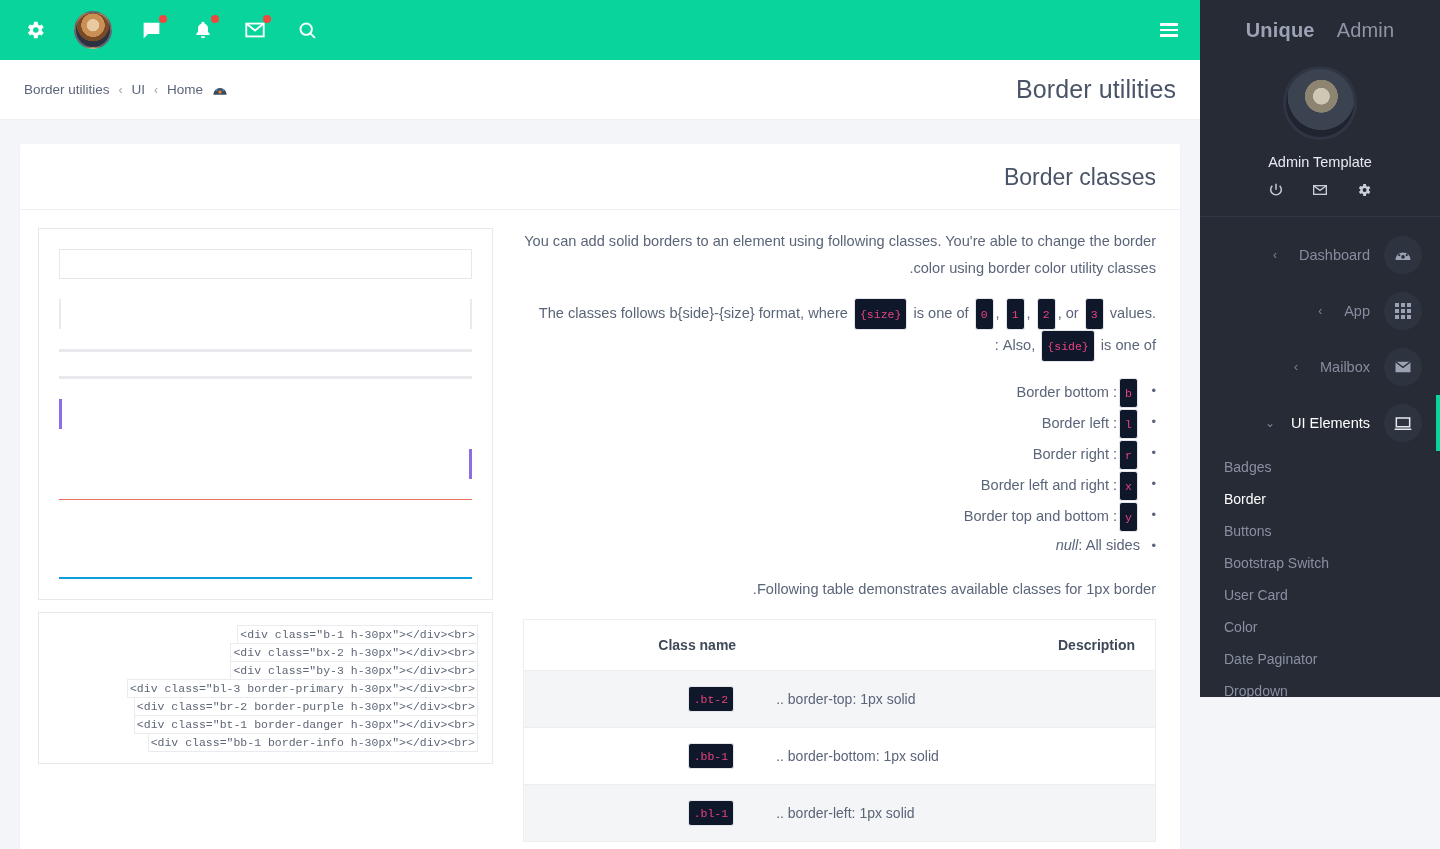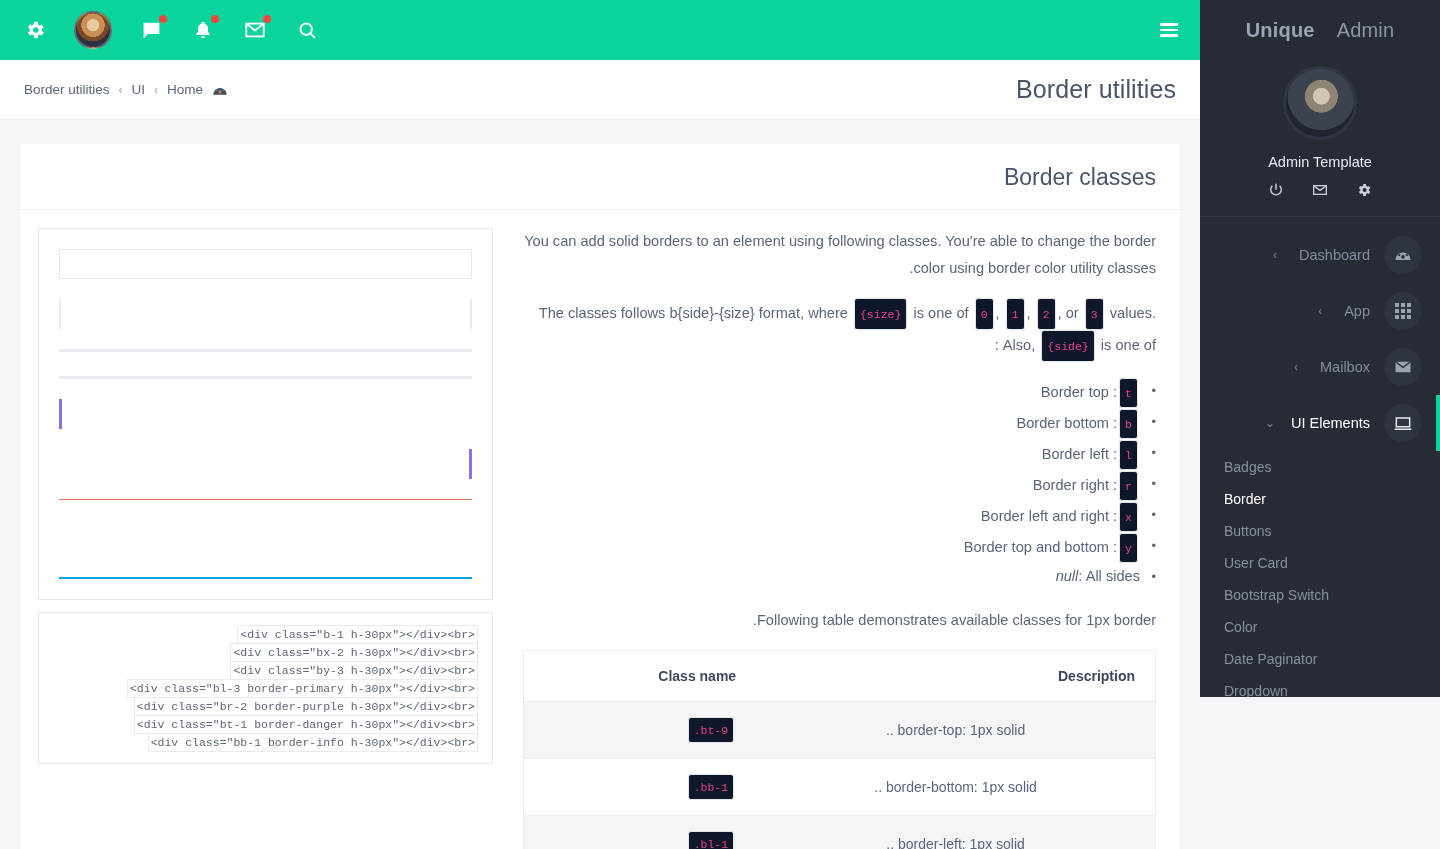--- a/index.html
+++ b/index.html
@@ -146,21 +146,21 @@
   }
   table.cls th {
     font-size: 14px; font-weight: 700; color: #3f4858;
     padding: 17px 20px; text-align: right;
     border-bottom: 1px solid #eceef2;
     border-left: 1px solid #eceef2;
   }
   table.cls th:first-child { border-left: none; }
   table.cls td {
     font-size: 14px; color: #5b6579;
-    padding: 15px 20px; text-align: center; line-height: 21px;
+    padding: 15px 20px; text-align: left; line-height: 21px;
     border-bottom: 1px solid #eceef2;
     border-left: 1px solid #eceef2;
   }
   table.cls td:first-child { border-left: none; }
   table.cls tbody tr:nth-child(odd) { background: #f4f5f7; }
   table.cls td.cn { text-align: right; }
 
   
   .sidebar {
     width: 240px; flex: 0 0 240px; height: 697px;
@@ -336,42 +336,41 @@
               <code class="ic">1</code>,
               <code class="ic">2</code>,
               <span>or</span>
               <code class="ic">3</code>
               <span>values. Also,</span>
               <code class="ic">{side}</code>
               <span>is one of :</span>
             </p>
 
             <ul class="sidelist">
-              <li><code class="ic">t</code><span>: Border top</span></li>
               <li><code class="ic">b</code><span>: Border bottom</span></li>
               <li><code class="ic">l</code><span>: Border left</span></li>
               <li><code class="ic">r</code><span>: Border right</span></li>
               <li><code class="ic">x</code><span>: Border left and right</span></li>
               <li><code class="ic">y</code><span>: Border top and bottom</span></li>
               <li><em>null</em><span>: All sides</span></li>
             </ul>
 
             <p>Following table demonstrates available classes for 1px border.</p>
 
             <table class="cls">
               <thead>
                 <tr>
                   <th>Description</th>
                   <th>Class name</th>
                 </tr>
               </thead>
               <tbody>
                 <tr>
                   <td>border-top: 1px solid ..</td>
-                  <td class="cn"><code class="ic">.bt-9</code></td>
+                  <td class="cn"><code class="ic">.bt-2</code></td>
                 </tr>
                 <tr>
                   <td>border-bottom: 1px solid ..</td>
                   <td class="cn"><code class="ic">.bb-1</code></td>
                 </tr>
                 <tr>
                   <td>border-left: 1px solid ..</td>
                   <td class="cn"><code class="ic">.bl-1</code></td>
                 </tr>
 
@@ -466,21 +465,21 @@
           <svg width="20" height="20" viewBox="0 0 24 24" fill="none" stroke="currentColor" stroke-width="1.8">
               <rect x="4" y="6" width="16" height="10.5"></rect>
               <path d="M2 19.5h20"></path>
             </svg>
         </span>
       </div>
 
       <div class="sub-item">Badges</div>
       <div class="sub-item active">Border</div>
       <div class="sub-item">Buttons</div>
+      <div class="sub-item">Bootstrap Switch</div>
       <div class="sub-item">User Card</div>
-      <div class="sub-item">Bootstrap Switch</div>
       <div class="sub-item">Color</div>
       <div class="sub-item">Date Paginator</div>
       <div class="sub-item">Dropdown</div>
       <div class="sub-item">Dropdown Grid</div>
     </div>
   </div>
 </div>
 
 </body></html>

